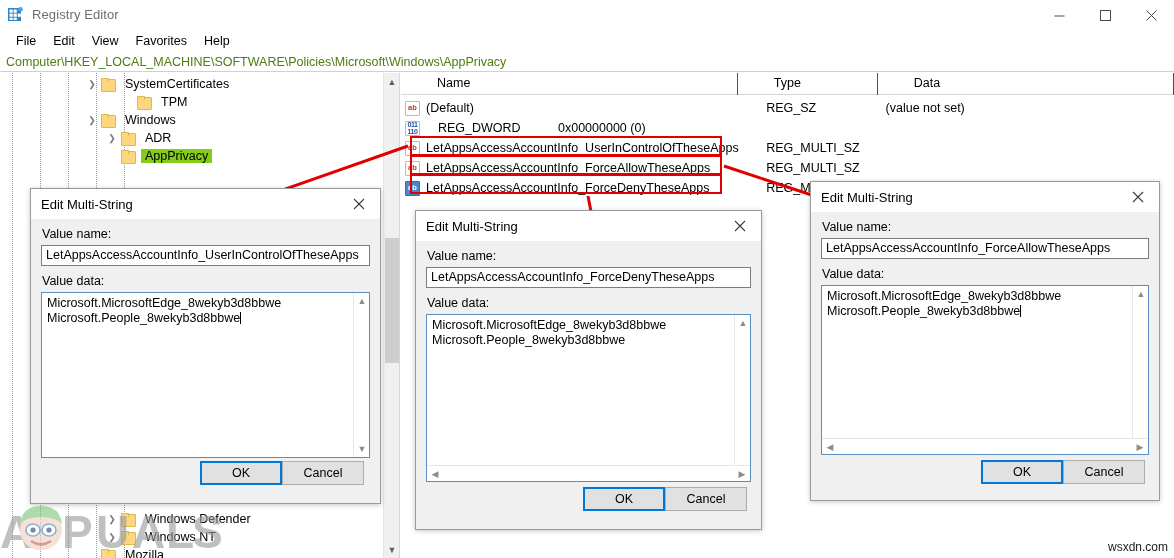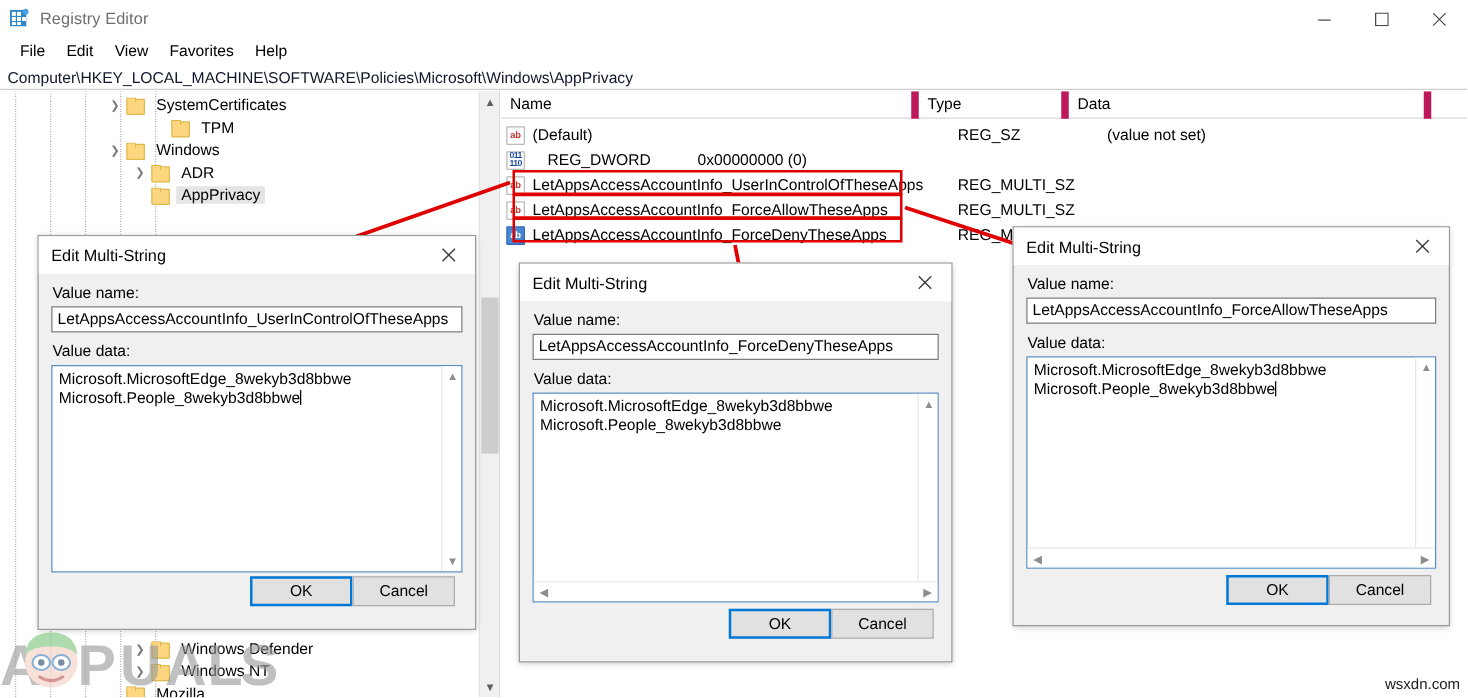--- a/index.html
+++ b/index.html
@@ -49,21 +49,21 @@
     white-space: nowrap;
   }
 
   
   .addrbar {
     position: absolute; left: 0; top: 52px; width: 1174px; height: 20px;
     background: #ffffff; border-bottom: 1px solid #d0d0d0;
     display: flex; align-items: center;
   }
   .addr-text {
-    font-size: 12.5px; color: #0f172a; padding-left: 6px; white-space: nowrap;
+    font-size: 12.5px; color: #4d7c0f; padding-left: 6px; white-space: nowrap;
   }
 
   
   .tree-panel {
     position: absolute; left: 0; top: 73px; width: 400px; height: 485px;
     background: #ffffff; border-right: 1px solid #d7d7d7;
     overflow: hidden;
   }
   .tree-scroll {
     position: absolute; right: 0; top: 0; width: 16px; height: 485px;
@@ -98,40 +98,40 @@
     content: ""; position: absolute; left: 1px; top: 1px;
     width: 13px; height: 11px; background: #fcd77f;
     border: 1px solid #e0b84e; border-radius: 1px;
   }
   .folder::after {
     content: ""; position: absolute; left: 1px; top: 0px;
     width: 6px; height: 3px; background: #fcd77f;
     border: 1px solid #e0b84e; border-bottom: none; border-radius: 1px 1px 0 0;
   }
   .tree-label { padding: 0 4px; }
-  .tree-row.selected .tree-label { background: #e5e5e5; }
+  .tree-row.selected .tree-label { background: #84cc16; }
 
   
   .dots {
     position: absolute; top: 0; width: 1px; height: 100%;
     background-image: linear-gradient(to bottom, #9a9a9a 1px, transparent 1px);
     background-size: 1px 2px;
   }
 
   .list-panel {
     position: absolute; left: 401px; top: 73px; width: 773px; height: 485px;
     background: #ffffff; overflow: hidden;
   }
   .list-header {
     position: relative; height: 22px; background: #ffffff;
     border-bottom: 1px solid #d7d7d7; display: flex;
   }
   .lh-cell {
     font-size: 12.5px; color: #000; padding: 3px 0 0 7px;
-    border-right: 6px solid #be185d; height: 22px; white-space: nowrap;
+    border-right: 1px solid #be185d; height: 22px; white-space: nowrap; margin-left: 29px;
   }
   .lh-name { width: 334px; }
   .lh-type { width: 120px; }
   .lh-data { width: 290px; }
 
   .list-row {
     position: relative; height: 20px; display: flex; align-items: center;
     font-size: 12.5px; color: #000; white-space: nowrap;
   }
   .val-icon {

